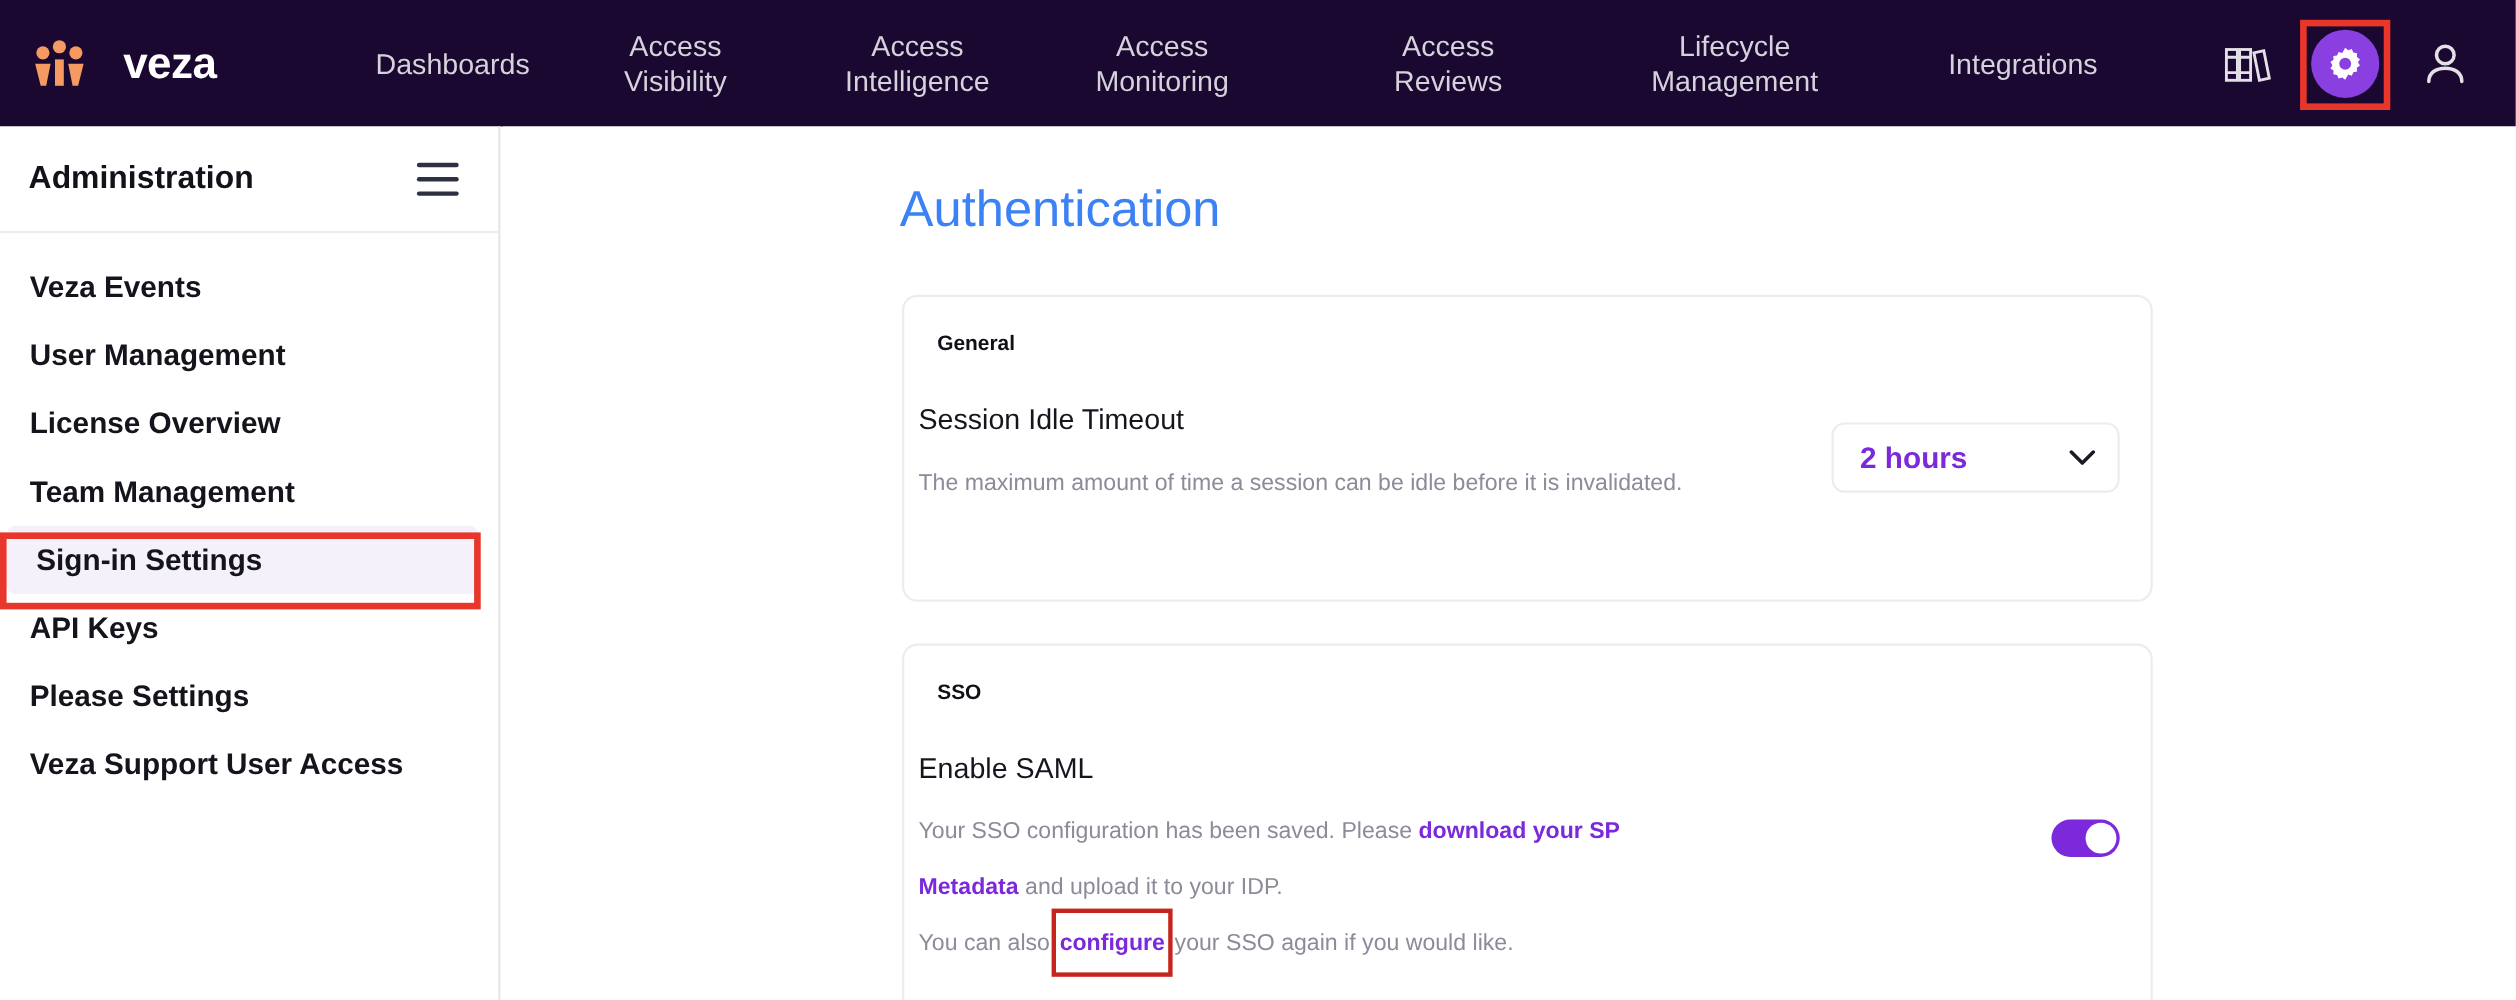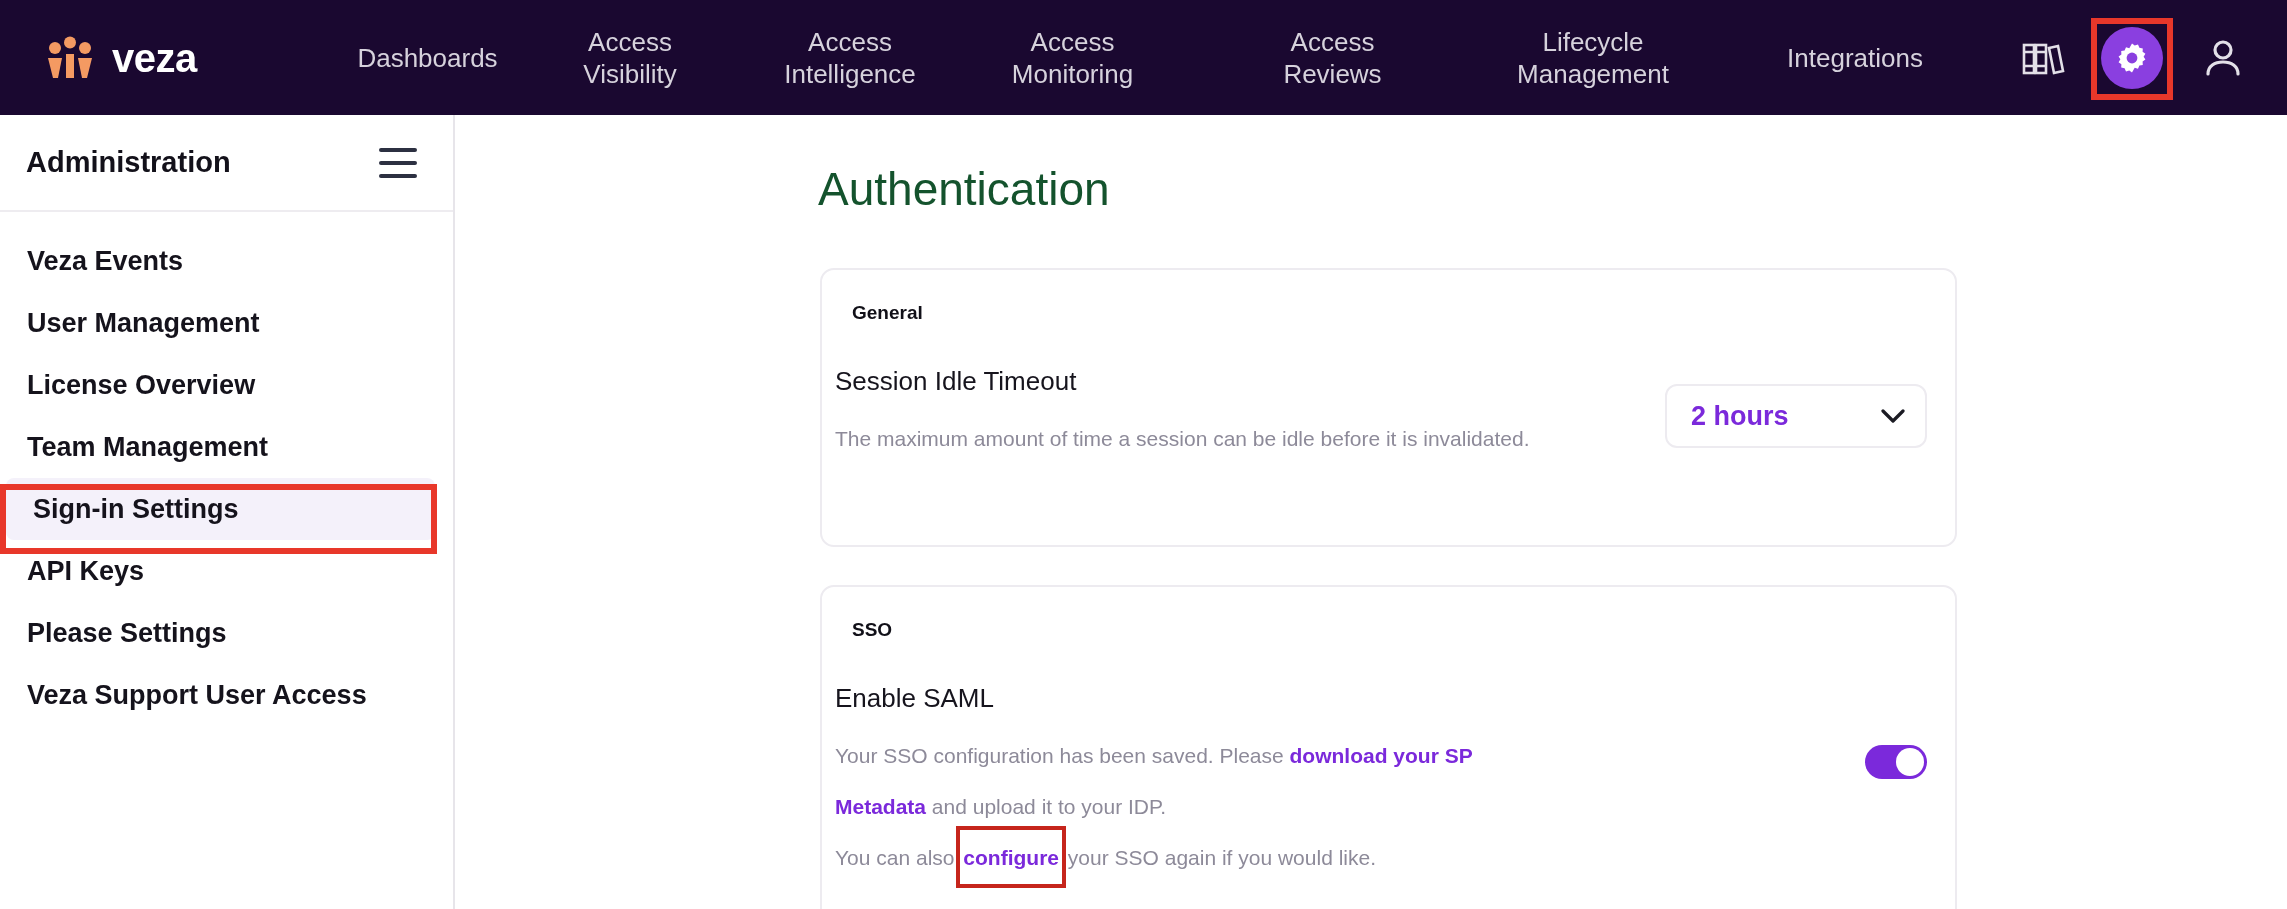--- a/index.html
+++ b/index.html
@@ -19,22 +19,21 @@
     height: 115px;
     background: #1A0830;
     display: flex;
     align-items: center;
   }
   #brand {
     display: flex;
     align-items: center;
     width: 300px;
     padding-left: 30px;
-    gap: 18px;
-    margin-left: 16px;
+    gap: 34px;
   }
   #veza-mark { width: 48px; height: 44px; flex: 0 0 auto; }
   #veza-word {
     color: #ffffff;
     font-size: 40px;
     font-weight: 700;
     letter-spacing: -0.5px;
     line-height: 1;
   }
   #navitems {
@@ -148,21 +147,21 @@
     top: 115px; left: 457px;
     width: 1830px;
     height: 794px;
     background: #ffffff;
     overflow: hidden;
   }
   #page-title {
     position: absolute;
     left: 361px; top: 47px;
     font-size: 46px;
-    color: #14532d;
+    color: #3b82f6;
   }
   .card {
     position: absolute;
     left: 363px;
     width: 1137px;
     background: #ffffff;
     border: 2px solid #EDEBF0;
     border-radius: 14px;
   }
   #card-general { top: 153px; height: 279px; }

